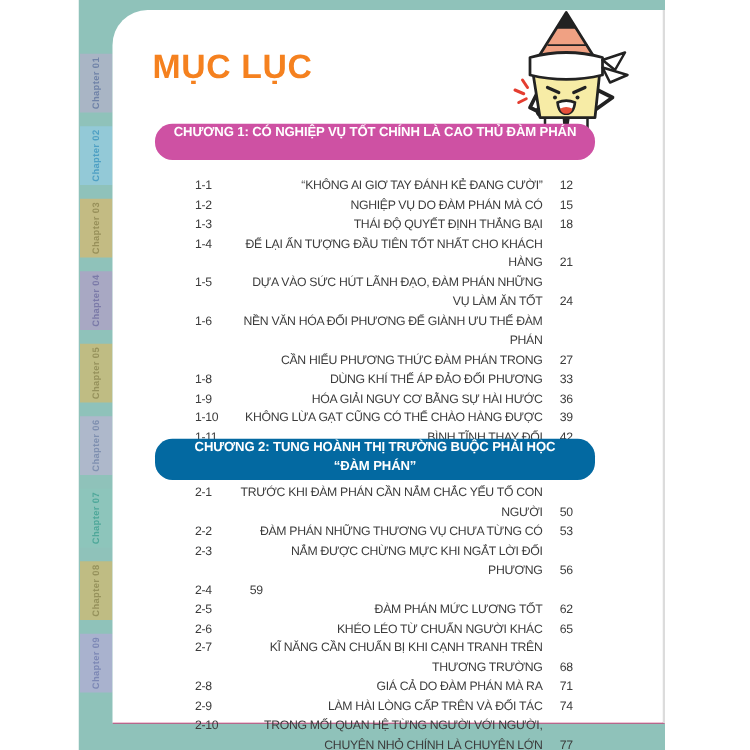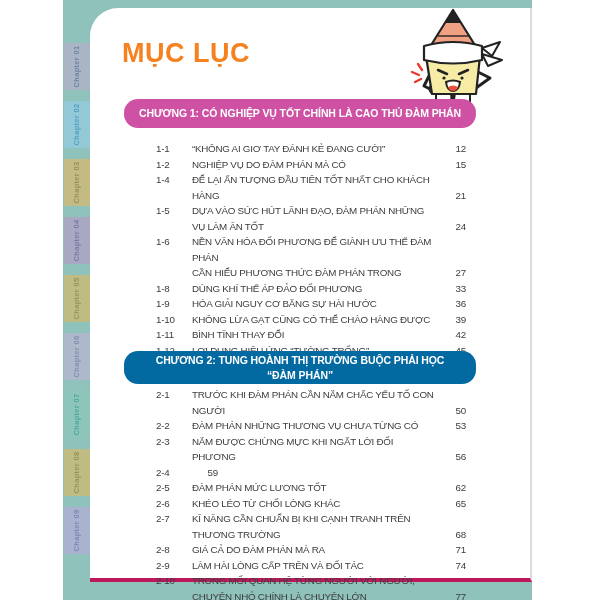--- a/index.html
+++ b/index.html
@@ -21,42 +21,42 @@
     display:flex;align-items:center;justify-content:center;
   }
   .tab-label{
     transform:rotate(-90deg);white-space:nowrap;
     font-size:7.5px;font-weight:bold;letter-spacing:.3px;
   }
   
   .page{
     position:absolute;left:90px;top:8px;width:440px;height:570px;
     background:#ffffff;border-top-left-radius:28px;
-    border-right:2px solid #dcdcdc;border-bottom:4px solid #be185d;
+    border-right:2px solid #dcdcdc;border-bottom:1px solid #be185d;
   }
   .page-title{
     position:absolute;left:32px;top:30px;
     font-size:27px;font-weight:bold;color:#F5811F;letter-spacing:.5px;
   }
   .mascot{position:absolute;right:6px;top:0;width:142px;height:106px;z-index:1;}
   .chapter .ch-heading{
     position:absolute;left:34px;width:352px;z-index:2;
-    display:flex;flex-direction:column;justify-content:center;align-items:center;
+    display:flex;flex-direction:column;align-items:center;
     border-radius:14px;color:#fff;font-weight:bold;font-size:10.5px;
     line-height:15px;text-align:center;letter-spacing:-0.1px;
   }
   .chapter-0 .ch-heading{top:91px;height:29px;}
   .chapter-1 .ch-heading{top:343px;height:33px;}
   .chapter .ch-list{position:absolute;left:38px;width:338px;}
   .chapter-0 .ch-list{top:133px;}
   .chapter-1 .ch-list{top:379px;}
   .row{display:flex;line-height:15.5px;color:#3C3C3C;font-size:9.8px;letter-spacing:-0.25px;}
   .row .num{width:36px;flex:0 0 36px;margin-left:28px;}
-  .row .t{flex:1;padding-right:6px;}
-  .row .pg{width:26px;flex:0 0 26px;text-align:right;align-self:flex-end;}
+  .row .t{flex:1;padding-right:6px;text-align:right;}
+  .row .pg{width:26px;flex:0 0 26px;text-align:center;align-self:flex-end;}
 </style>
 </head>
 <body>
 
 <div class="sheet"></div>
 
 <div class="tabs">
   <div class="tab" style="background: rgb(169, 181, 197); top: 43px;">
     <span class="tab-label" style="color: rgb(112, 131, 168);">Chapter 01</span>
   </div>
@@ -154,20 +154,27 @@
   </div>
 
   <div class="row">
     <span class="num">1-2</span>
     <span class="t">
             <div>NGHIỆP VỤ DO ĐÀM PHÁN MÀ CÓ</div>
           </span>
     <span class="pg">15</span>
   </div>
 
+  <div class="row">
+    <span class="num">1-3</span>
+    <span class="t">
+            <div>THÁI ĐỘ QUYẾT ĐỊNH THẮNG BẠI</div>
+          </span>
+    <span class="pg">18</span>
+  </div>
 
   <div class="row">
     <span class="num">1-4</span>
     <span class="t">
             <div>ĐỂ LẠI ẤN TƯỢNG ĐẦU TIÊN TỐT NHẤT CHO KHÁCH HÀNG</div>
           </span>
     <span class="pg">21</span>
   </div>
 
   <div class="row">
@@ -269,21 +276,21 @@
     <span class="num">2-5</span>
     <span class="t">
             <div>ĐÀM PHÁN MỨC LƯƠNG TỐT</div>
           </span>
     <span class="pg">62</span>
   </div>
 
   <div class="row">
     <span class="num">2-6</span>
     <span class="t">
-            <div>KHÉO LÉO TỪ CHỐI LÒNG KHÁC</div>
+            <div>KHÉO LÉO TỪ CHUẨN NGƯỜI KHÁC</div>
           </span>
     <span class="pg">65</span>
   </div>
 
   <div class="row">
     <span class="num">2-7</span>
     <span class="t">
             <div>KĨ NĂNG CẦN CHUẨN BỊ KHI CẠNH TRANH TRÊN THƯƠNG TRƯỜNG</div>
           </span>
     <span class="pg">68</span>

